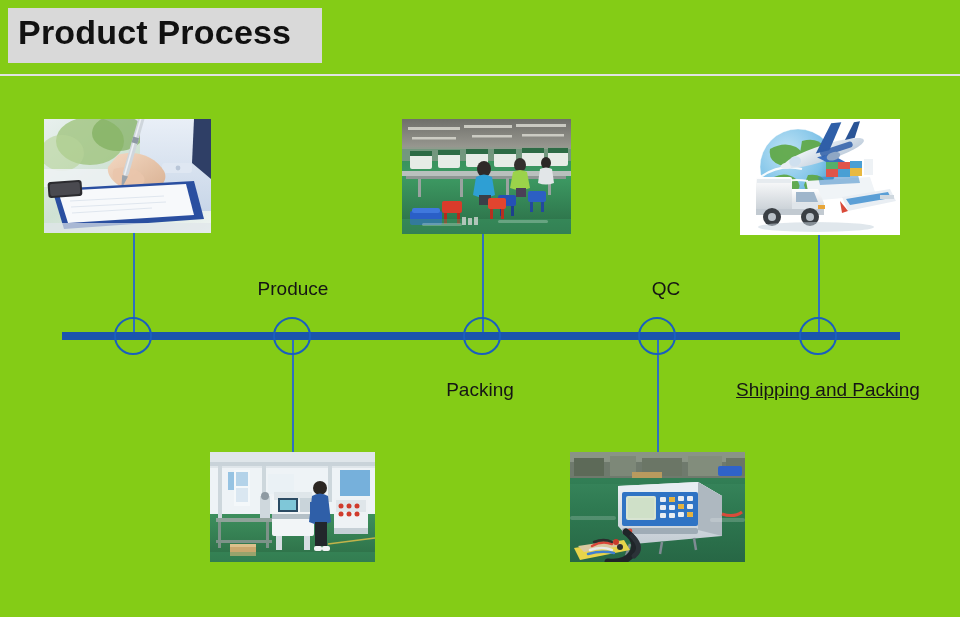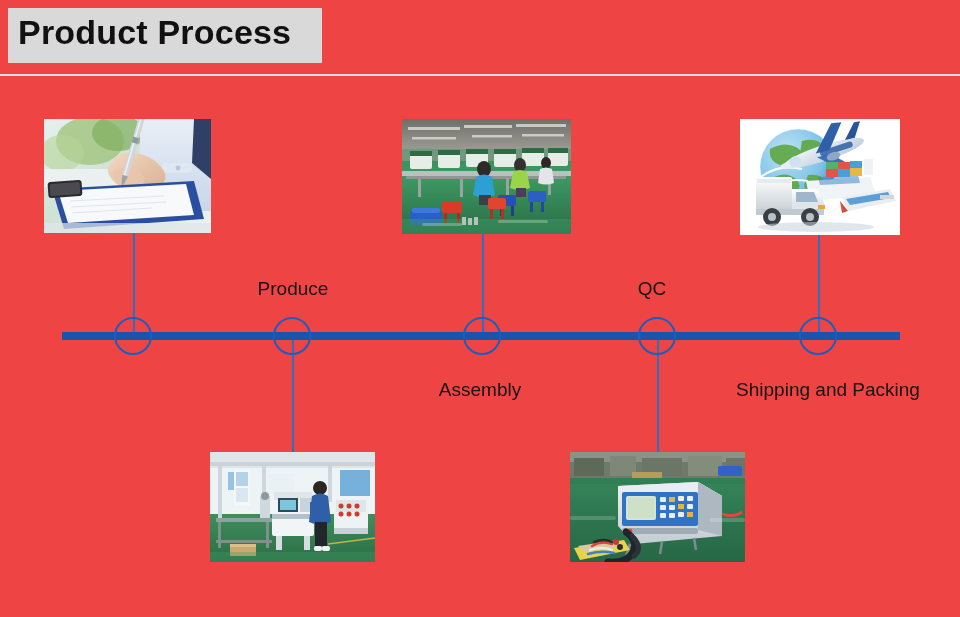--- a/index.html
+++ b/index.html
@@ -9,21 +9,21 @@
     background: #ffffff;
   }
   body {
     font-family: "Liberation Sans", sans-serif;
     -webkit-font-smoothing: antialiased;
   }
   #slide {
     position: relative;
     width: 960px;
     height: 617px;
-    background: #ef4444;
+    background: #84cc16;
     overflow: hidden;
   }
 
   
   #title-band {
     position: absolute;
     left: 8px;
     top: 8px;
     width: 314px;
     height: 55px;
@@ -107,23 +107,23 @@
   <div class="connector" style="left:657px; top:340px; height:112px;"></div>
   <div class="connector" style="left:818px; top:235px; height:97px;"></div>
 
   <div class="node" style="left:114px; top:317px;"></div>
   <div class="node" style="left:273px; top:317px;"></div>
   <div class="node" style="left:463px; top:317px;"></div>
   <div class="node" style="left:638px; top:317px;"></div>
   <div class="node" style="left:799px; top:317px;"></div>
 
   <div class="stage-label" style="left:293px; top:278px;">Produce</div>
-  <div class="stage-label" style="left:480px; top:379px;">Assembly</div>
-  <div class="stage-label" style="left:652px; top:278px;">QC</div>
-  <div class="stage-label" style="left:828px; top:379px;">Shipping and Packing</div>
+  <div class="stage-label" style="left:480px; top:379px;">Packing</div>
+  <div class="stage-label" style="left:666px; top:278px;">QC</div>
+  <div class="stage-label" style="left:828px; top:379px;text-decoration:underline;">Shipping and Packing</div>
 
   <div class="photo" style="left:44px; top:119px; width:167px; height:114px;">
     <svg viewBox="0 0 167 114" preserveAspectRatio="none" aria-hidden="true">
       <defs>
         <linearGradient id="g_bg1" x1="0" y1="0" x2="1" y2="1">
           <stop offset="0" stop-color="#e8f0ee"></stop>
           <stop offset="0.45" stop-color="#cfe2d3"></stop>
           <stop offset="1" stop-color="#eef4f2"></stop>
         </linearGradient>
         <linearGradient id="g_shirt" x1="0" y1="0" x2="0" y2="1">

